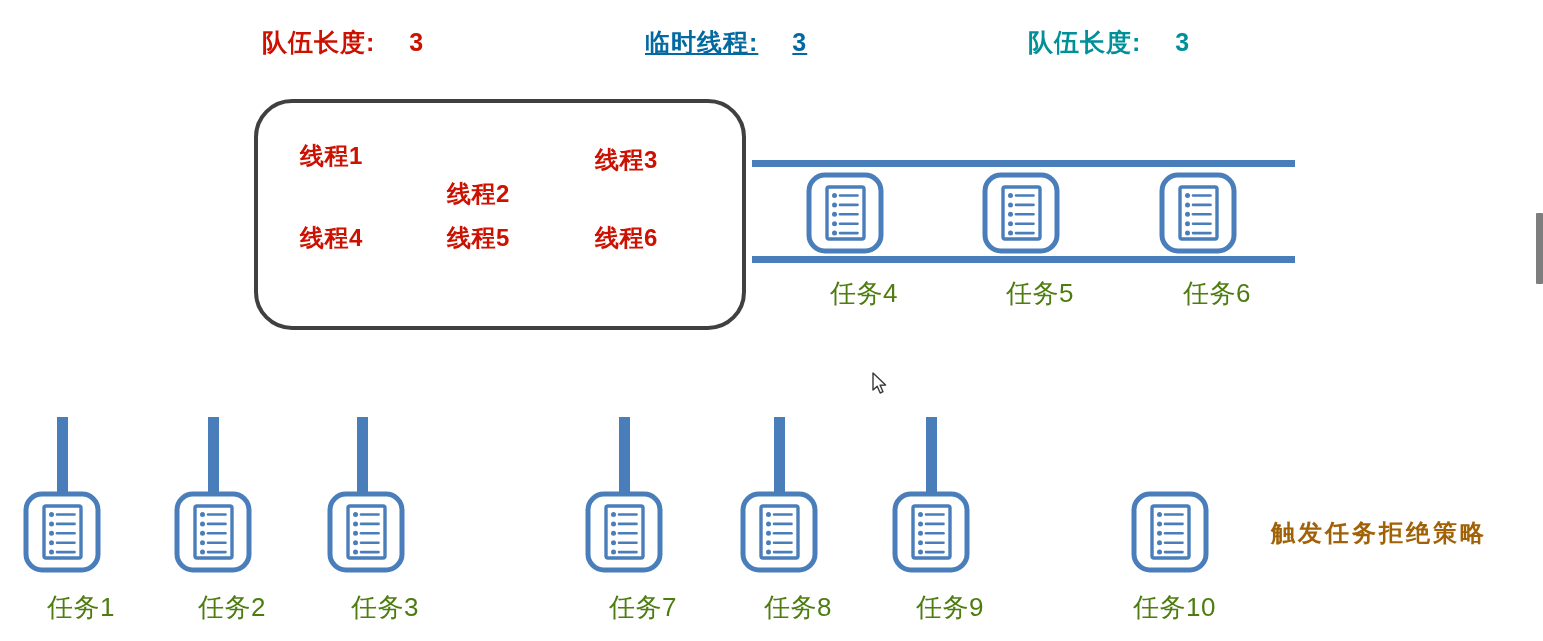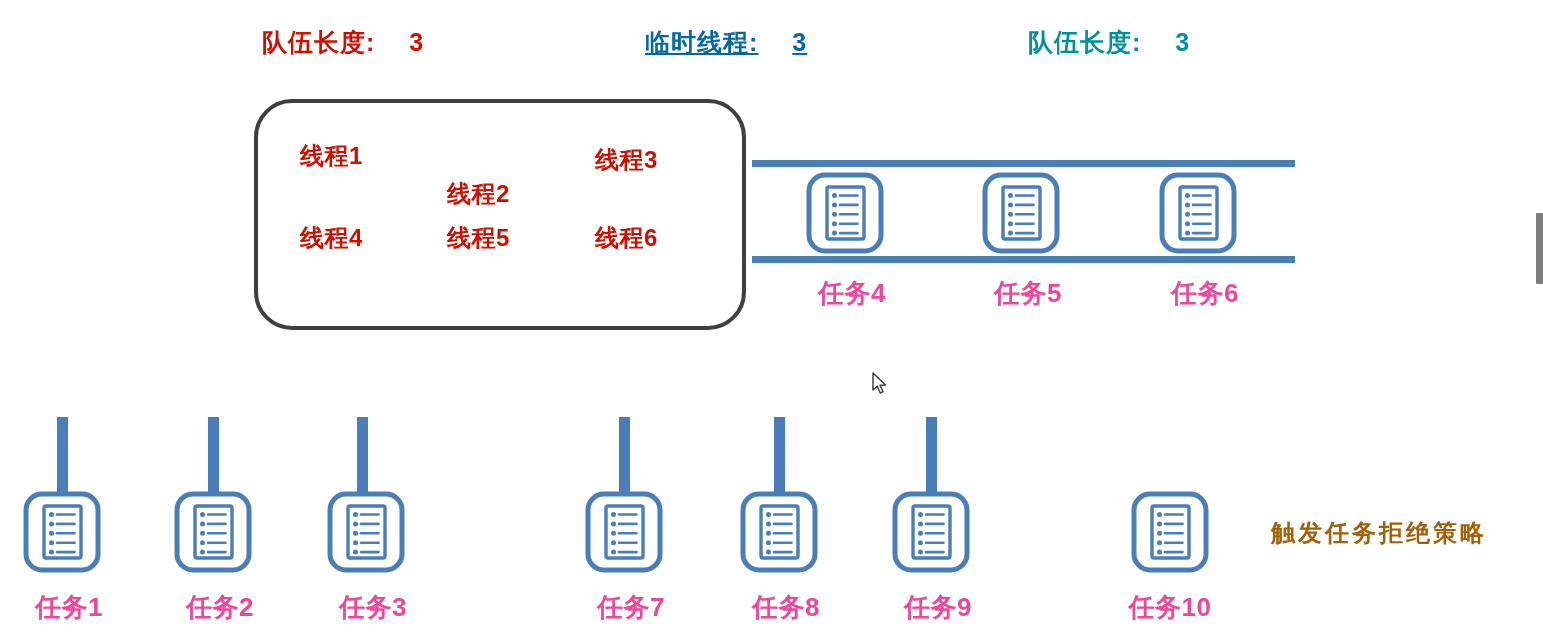--- a/index.html
+++ b/index.html
@@ -66,27 +66,27 @@
   
   .task-icon {
     position: absolute;
     width: 78px;
     height: 82px;
   }
   .task-icon svg { display: block; width: 100%; height: 100%; }
 
   .task-caption {
     position: absolute;
-    color: #ec4899;
-    font-weight: bold;
+    color: #4d7c0f;
+    font-weight: normal;
     font-size: 26px;
     white-space: nowrap;
     line-height: 1;
     letter-spacing: 0.5px;
-    text-align: center;
+    text-align: right;
   }
 
   
   .task-stem {
     position: absolute;
     width: 11px;
     background: #4a7ebb;
   }
 
   

